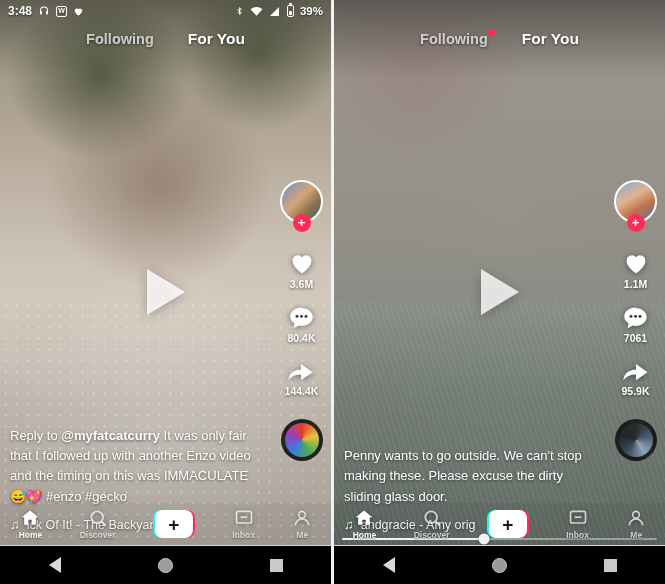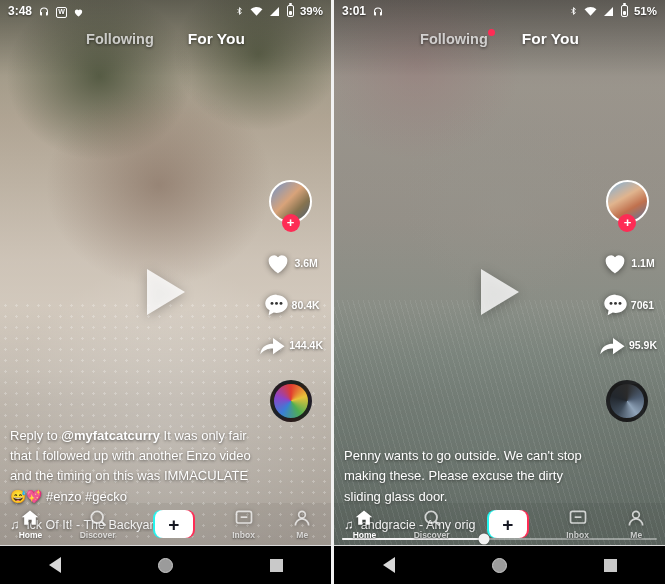--- a/index.html
+++ b/index.html
@@ -43,21 +43,21 @@
   
   .scrim{ position:absolute; inset:0; pointer-events:none;
     background:linear-gradient(180deg, rgba(0,0,0,.34) 0%, rgba(0,0,0,0) 14%,
       rgba(0,0,0,0) 56%, rgba(0,0,0,.12) 74%, rgba(0,0,0,.22) 100%); }
 
   
   .statusbar{ position:absolute; top:0; left:0; right:0; height:22px; z-index:8;
     display:flex; align-items:center; justify-content:space-between;
     padding:0 8px; color:#fff; font-size:12px; font-weight:700;
     text-shadow:0 1px 2px rgba(0,0,0,.6); }
-  .sb-left, .sb-right{ display:flex; align-items:flex-end; gap:6px; }
+  .sb-left, .sb-right{ display:flex; align-items:center; gap:6px; }
   .sb-right{ font-size:11.5px; }
   .sb-ico{ display:inline-flex; align-items:center; }
   .wbox{ width:11px;height:11px;border:1.4px solid #fff;border-radius:2px;
     font-size:7px;line-height:8px;text-align:center;font-weight:700; }
   .batt{ width:7px;height:12px;border:1.4px solid #fff;border-radius:2px;position:relative;}
   .batt::before{content:"";position:absolute;top:-3px;left:1.5px;width:3px;height:2px;background:#fff;border-radius:1px;}
   .batt::after{content:"";position:absolute;left:1px;right:1px;bottom:1px;height:40%;background:#fff;border-radius:1px;}
 
   
   .tabs{ position:absolute; top:30px; left:0; right:0; z-index:8;
@@ -75,21 +75,21 @@
   
   .rail{ position:absolute; right:8px; top:180px; z-index:9;
     display:flex; flex-direction:column; align-items:center; gap:8px; }
   .avatar-wrap{ position:relative; margin-bottom:12px; }
   .avatar{ width:43px;height:43px;border-radius:50%;border:2px solid #fff;
     overflow:hidden; background:linear-gradient(135deg,#6f93c9,#d8a37a 45%,#86734f 70%,#4f5f75); }
   .avatar.av2{ background:linear-gradient(150deg,#7fb0d8,#e0b48e 40%,#c0714e 65%,#5877a0); }
   .plus{ position:absolute; bottom:-9px; left:50%; transform:translateX(-50%);
     width:18px;height:18px;border-radius:50%;background:#fe2c55;color:#fff;
     font-size:13px;line-height:17px;text-align:center;font-weight:700; }
-  .act{ display:flex; flex-direction:row; align-items:center; gap:1px; margin-top:6px; }
+  .act{ display:flex; flex-direction:column; align-items:center; gap:1px; margin-top:6px; }
   .act svg{ display:block; filter:drop-shadow(0 1px 3px rgba(0,0,0,.45)); }
   .count{ font-size:10.5px; color:#fff; font-weight:700;
     text-shadow:0 1px 3px rgba(0,0,0,.6); }
   .disc{ width:42px;height:42px;border-radius:50%;margin-top:14px;
     border:4px solid rgba(25,25,25,.92);
     background:conic-gradient(#e23b2e,#e8c23a,#4fae52,#3a7fd5,#8e43c6,#e23b2e); }
   .disc.d2{ background:conic-gradient(#2b2b2b,#4b5a6e,#8fa3b8,#3d4a58,#22272d,#2b2b2b); }
 
   
   .caption{ position:absolute; left:10px; bottom:52px; width:252px; z-index:7;
@@ -279,49 +279,20 @@
     </div>
   </div>
 
   <div class="divider"></div>
 
   <div class="phone">
     <div class="video vid-right">
       <div class="scrim"></div>
     </div>
 
-    <div class="statusbar">
-      <div class="sb-left">
-        <span>3:01</span>
-        <span class="sb-ico">
-          <svg width="12" height="12" viewBox="0 0 24 24" fill="#fff">
-              <path d="M12 3a8 8 0 0 0-8 8v6a2 2 0 0 0 2 2h1a1 1 0 0 0 1-1v-5a1 1 0 0 0-1-1H6v-1a6 6 0 0 1 12 0v1h-1a1 1 0 0 0-1 1v5a1 1 0 0 0 1 1h1a2 2 0 0 0 2-2v-6a8 8 0 0 0-8-8z"></path>
-            </svg>
-        </span>
-      </div>
-      <div class="sb-right">
-        <span class="sb-ico">
-          <svg width="9" height="12" viewBox="0 0 24 24" fill="none" stroke="#fff" stroke-width="2.4">
-              <path d="M7 7l10 10-5 4V3l5 4L7 17"></path>
-            </svg>
-        </span>
-        <span class="sb-ico">
-          <svg width="13" height="11" viewBox="0 0 24 20" fill="#fff">
-              <path d="M12 18L1 6a16 16 0 0 1 22 0z"></path>
-            </svg>
-        </span>
-        <span class="sb-ico">
-          <svg width="12" height="11" viewBox="0 0 24 22" fill="#fff">
-              <path d="M2 20h18V2z"></path>
-            </svg>
-        </span>
-        <span class="batt"></span>
-        <span>51%</span>
-      </div>
-    </div>
 
     <div class="tabs">
       <span class="tab"><span>Following</span><span class="dot"></span></span>
       <span class="tab active">For You</span>
     </div>
 
     <div class="play">
       <svg width="46" height="52" viewBox="0 0 46 52">
           <path d="M4 3 L42 26 L4 49 Z" fill="rgba(255,255,255,.80)"></path>
         </svg>

